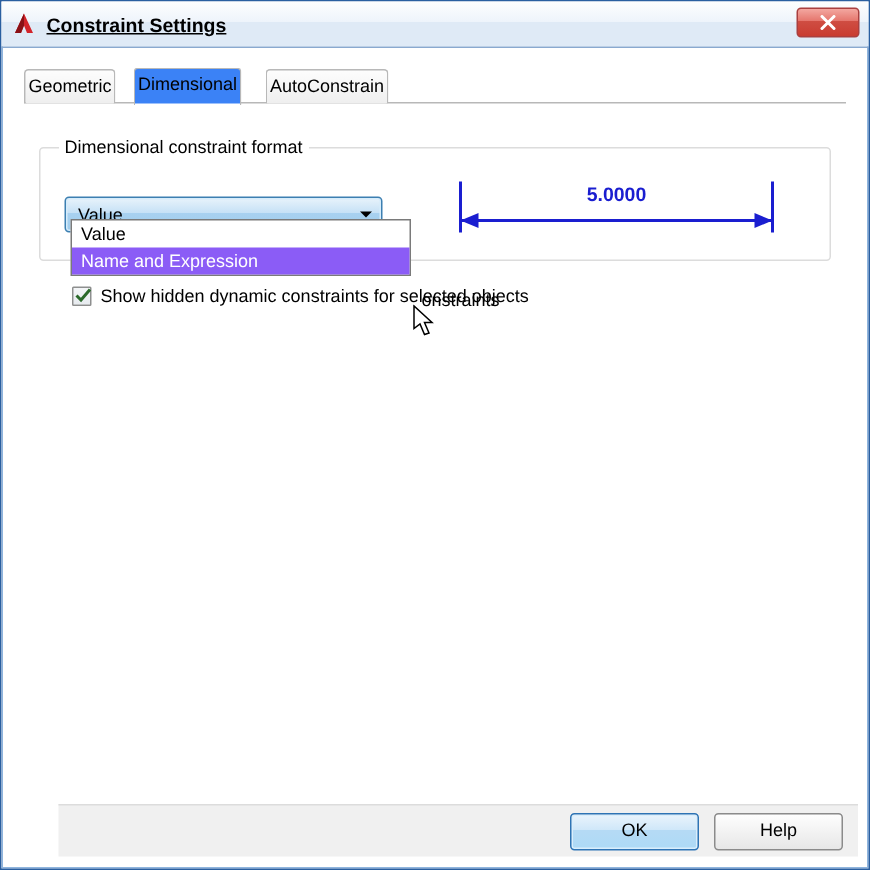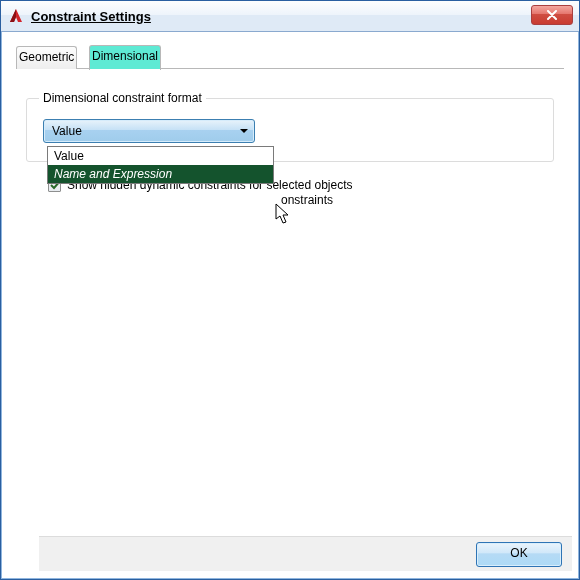--- a/index.html
+++ b/index.html
@@ -88,21 +88,21 @@
     border-top-left-radius: 3px;
     border-top-right-radius: 3px;
     background: linear-gradient(to bottom, #fdfdfd, #eeeeee);
     color: #000;
     font-size: 12px;
     margin-top: 16px;
   }
   .tab.active {
     height: 24px;
     bottom: -1px;
-    background: #5eead4;
+    background: #3b82f6;
     z-index: 2;
   }
   
   .tab.active::after {
     content: "";
     position: absolute;
     left: 0; right: 0; bottom: -1px;
     height: 2px;
     background: #fff;
   }
@@ -176,23 +176,22 @@
   }
   .dropdown .opt {
     height: 18px;
     line-height: 18px;
     padding: 0 6px;
     color: #000;
     font-size: 12px;
     white-space: nowrap;
   }
   .dropdown .opt.sel {
-    background: #14532d;
+    background: #8b5cf6;
     color: #fff;
-    font-style: italic;
   }
   
   .partial-text {
     position: absolute;
     left: 238px;
     top: 74px;
     font-size: 12px;
     color: #000;
   }
   
@@ -276,39 +275,52 @@
       </svg>
     </div>
   </div>
 
   <div class="body">
 
     <div class="tabstrip">
       <div class="baseline"></div>
       <div class="tab geo">Geometric</div>
       <div class="tab dim active">Dimensional</div>
+      <div class="tab auto">AutoConstrain</div>
     </div>
 
     <div class="panel">
 
       <fieldset class="group">
         <legend>Dimensional constraint format</legend>
 
 
         <div class="combo-row">
 
           <div class="combo">
             <span class="combo-text">Value</span>
             <span class="combo-arrow">
               <svg viewBox="0 0 10 6">
                   <path d="M1 1 L5 5 L9 1 Z" fill="#000"></path>
                 </svg>
             </span>
           </div>
 
+          <div class="dim-preview">
+            <svg viewBox="0 0 220 40">
+              <g stroke="#1a1ed0" stroke-width="2" fill="none">
+                <line x1="6" y1="2" x2="6" y2="36"></line>
+                <line x1="214" y1="2" x2="214" y2="36"></line>
+                <line x1="6" y1="28" x2="214" y2="28"></line>
+                <path d="M6 28 L18 23 L18 33 Z" fill="#1a1ed0" stroke="none"></path>
+                <path d="M214 28 L202 23 L202 33 Z" fill="#1a1ed0" stroke="none"></path>
+              </g>
+              <text x="110" y="15" text-anchor="middle" font-family="Segoe UI, Tahoma, sans-serif" font-size="13" font-weight="bold" fill="#1a1ed0">5.0000</text>
+            </svg>
+          </div>
 
           <span class="partial-text">onstraints</span>
 
           <div class="dropdown">
             <div class="opt">Value</div>
             <div class="opt sel">Name and Expression</div>
           </div>
 
           <div class="cursor">
             <svg viewBox="0 0 16 22">
@@ -327,15 +339,16 @@
         </span>
         <span>Show hidden dynamic constraints for selected objects</span>
       </div>
 
     </div>
 
   </div>
 
   <div class="buttonbar">
     <div class="btn default">OK</div>
+    <div class="btn">Help</div>
   </div>
 
 </div>
 
 </body></html>

